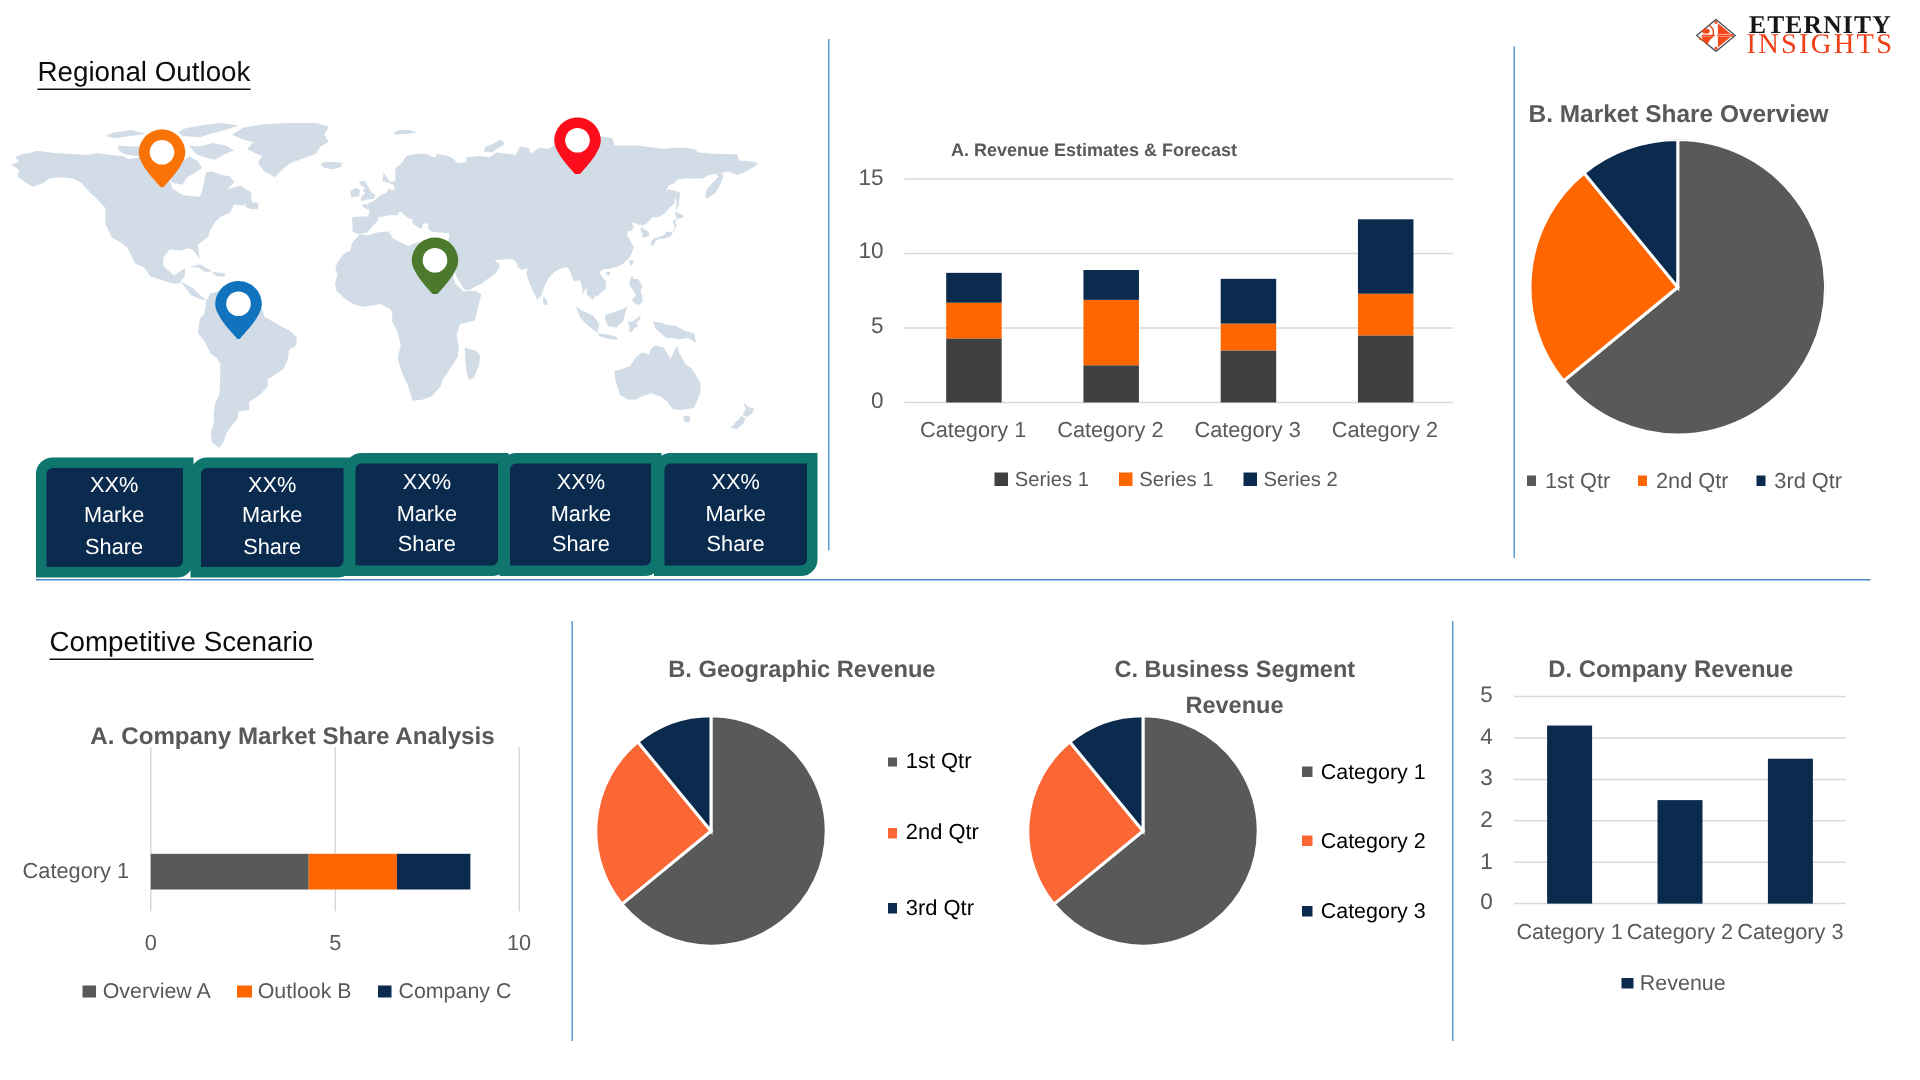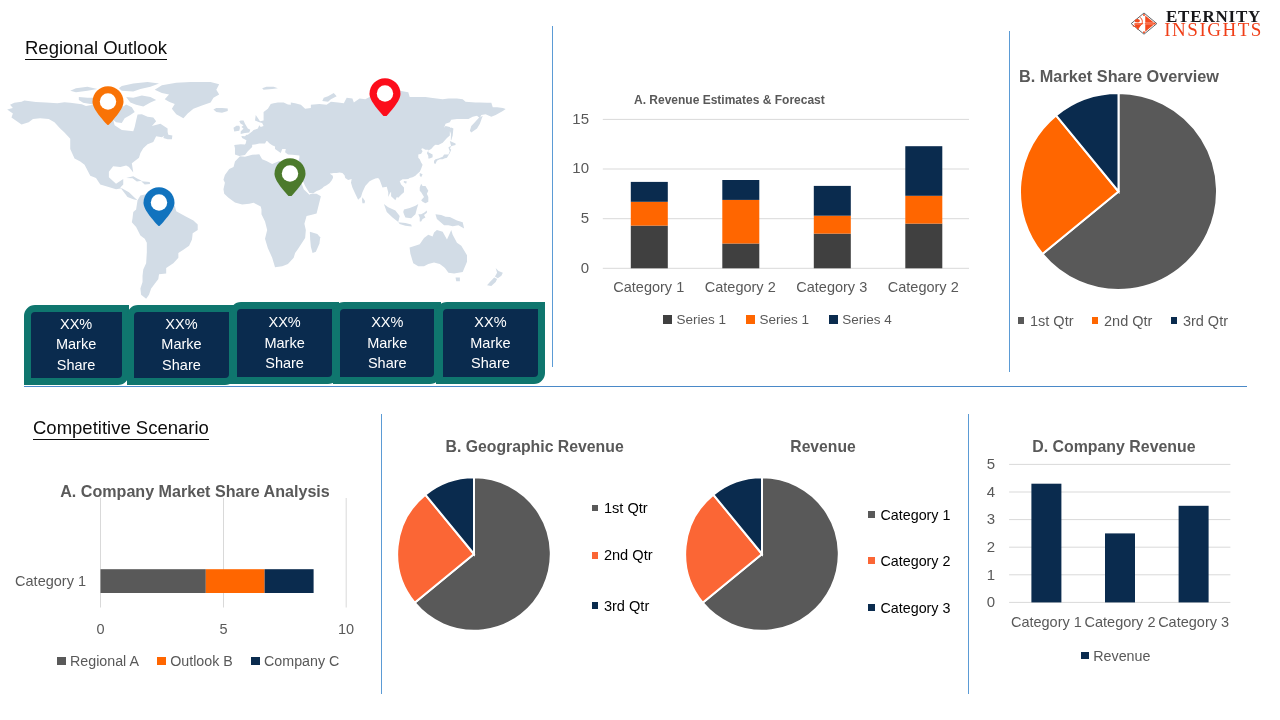--- a/index.html
+++ b/index.html
@@ -205,21 +205,21 @@
   <div class="item">
     <span class="sw" style="width:9.3px;height:8.2px;background:#404040;margin-right:4.1px;"></span>
     <span class="lb">Series 1</span>
   </div>
   <div class="item">
     <span class="sw" style="width:9.3px;height:8.2px;background:#FF6600;margin-right:4.1px;"></span>
     <span class="lb">Series 1</span>
   </div>
   <div class="item">
     <span class="sw" style="width:9.3px;height:8.2px;background:#0A2B4E;margin-right:4.1px;"></span>
-    <span class="lb">Series 4</span>
+    <span class="lb">Series 2</span>
   </div>
 </div>
 
 <div class="chart-title" style="left:1019px;top:55px;width:240px;text-align:left;font-size:16.3px;">B. Market Share Overview</div>
 <svg class="abs" style="left:1020px;top:93px;" width="197" height="197" viewBox="0 0 197 197">
     <path d="M98.5,98.5 L98.50,0.00 A98.5,98.5 0 1 1 22.36,160.99 Z" fill="#595959" stroke="#ffffff" stroke-width="2"></path>
     <path d="M98.5,98.5 L22.36,160.99 A98.5,98.5 0 0 1 36.01,22.36 Z" fill="#FF6600" stroke="#ffffff" stroke-width="2"></path>
     <path d="M98.5,98.5 L36.01,22.36 A98.5,98.5 0 0 1 98.50,0.00 Z" fill="#0A2B4E" stroke="#ffffff" stroke-width="2"></path>
   </svg>
 <div class="legend" style="left:1008px;top:312.5px;width:230px;height:16px;font-size:14.5px;gap:18.5px;">
@@ -252,21 +252,21 @@
     </g>
   </svg>
 </div>
 <div class="axlabel" style="left:10px;top:572.5px;width:76px;text-align:right;font-size:14.5px;">Category 1</div>
 <div class="axlabel" style="left:80.5px;top:620.5px;width:40px;text-align:center;font-size:14.5px;">0</div>
 <div class="axlabel" style="left:203.5px;top:620.5px;width:40px;text-align:center;font-size:14.5px;">5</div>
 <div class="axlabel" style="left:326px;top:620.5px;width:40px;text-align:center;font-size:14.5px;">10</div>
 <div class="legend" style="left:40px;top:653px;width:316px;height:16px;font-size:14.25px;gap:17.9px;">
   <div class="item">
     <span class="sw" style="width:9.2px;height:8.1px;background:#595959;margin-right:4.2px;"></span>
-    <span class="lb">Regional A</span>
+    <span class="lb">Overview A</span>
   </div>
   <div class="item">
     <span class="sw" style="width:9.2px;height:8.1px;background:#FF6600;margin-right:4.2px;"></span>
     <span class="lb">Outlook B</span>
   </div>
   <div class="item">
     <span class="sw" style="width:9.2px;height:8.1px;background:#0A2B4E;margin-right:4.2px;"></span>
     <span class="lb">Company C</span>
   </div>
 </div>
@@ -286,20 +286,21 @@
     <span class="sw" style="width:6.2px;height:6.6px;background:#FB6635;margin-right:5.8px;"></span>
     <span class="lb">2nd Qtr</span>
   </div>
   <div class="item" style="position:absolute;left:0;top:100.5px;display:flex;align-items:center;">
     <span class="sw" style="width:6.2px;height:6.6px;background:#0A2B4E;margin-right:5.8px;"></span>
     <span class="lb">3rd Qtr</span>
   </div>
 </div>
 
 <div class="chart-title" style="left:743px;top:423px;width:160px;text-align:center;font-size:15.7px;line-height:23.5px;">
+  <div>C. Business Segment</div>
   <div>Revenue</div>
 </div>
 <svg class="abs" style="left:685.4px;top:477.1px;" width="154" height="154" viewBox="0 0 154 154">
     <path d="M77,77 L77.00,0.20 A76.8,76.8 0 1 1 17.63,125.72 Z" fill="#595959" stroke="#ffffff" stroke-width="2"></path>
     <path d="M77,77 L17.63,125.72 A76.8,76.8 0 0 1 28.28,17.63 Z" fill="#FB6635" stroke="#ffffff" stroke-width="2"></path>
     <path d="M77,77 L28.28,17.63 A76.8,76.8 0 0 1 77.00,0.20 Z" fill="#0A2B4E" stroke="#ffffff" stroke-width="2"></path>
   </svg>
 <div class="abs" style="left:868px;top:503.5px;width:120px;height:120px;font-size:14.3px;">
   <div class="item" style="position:absolute;left:0;top:3px;display:flex;align-items:center;">
     <span class="sw" style="width:7.1px;height:7.1px;background:#595959;margin-right:5.4px;"></span>

